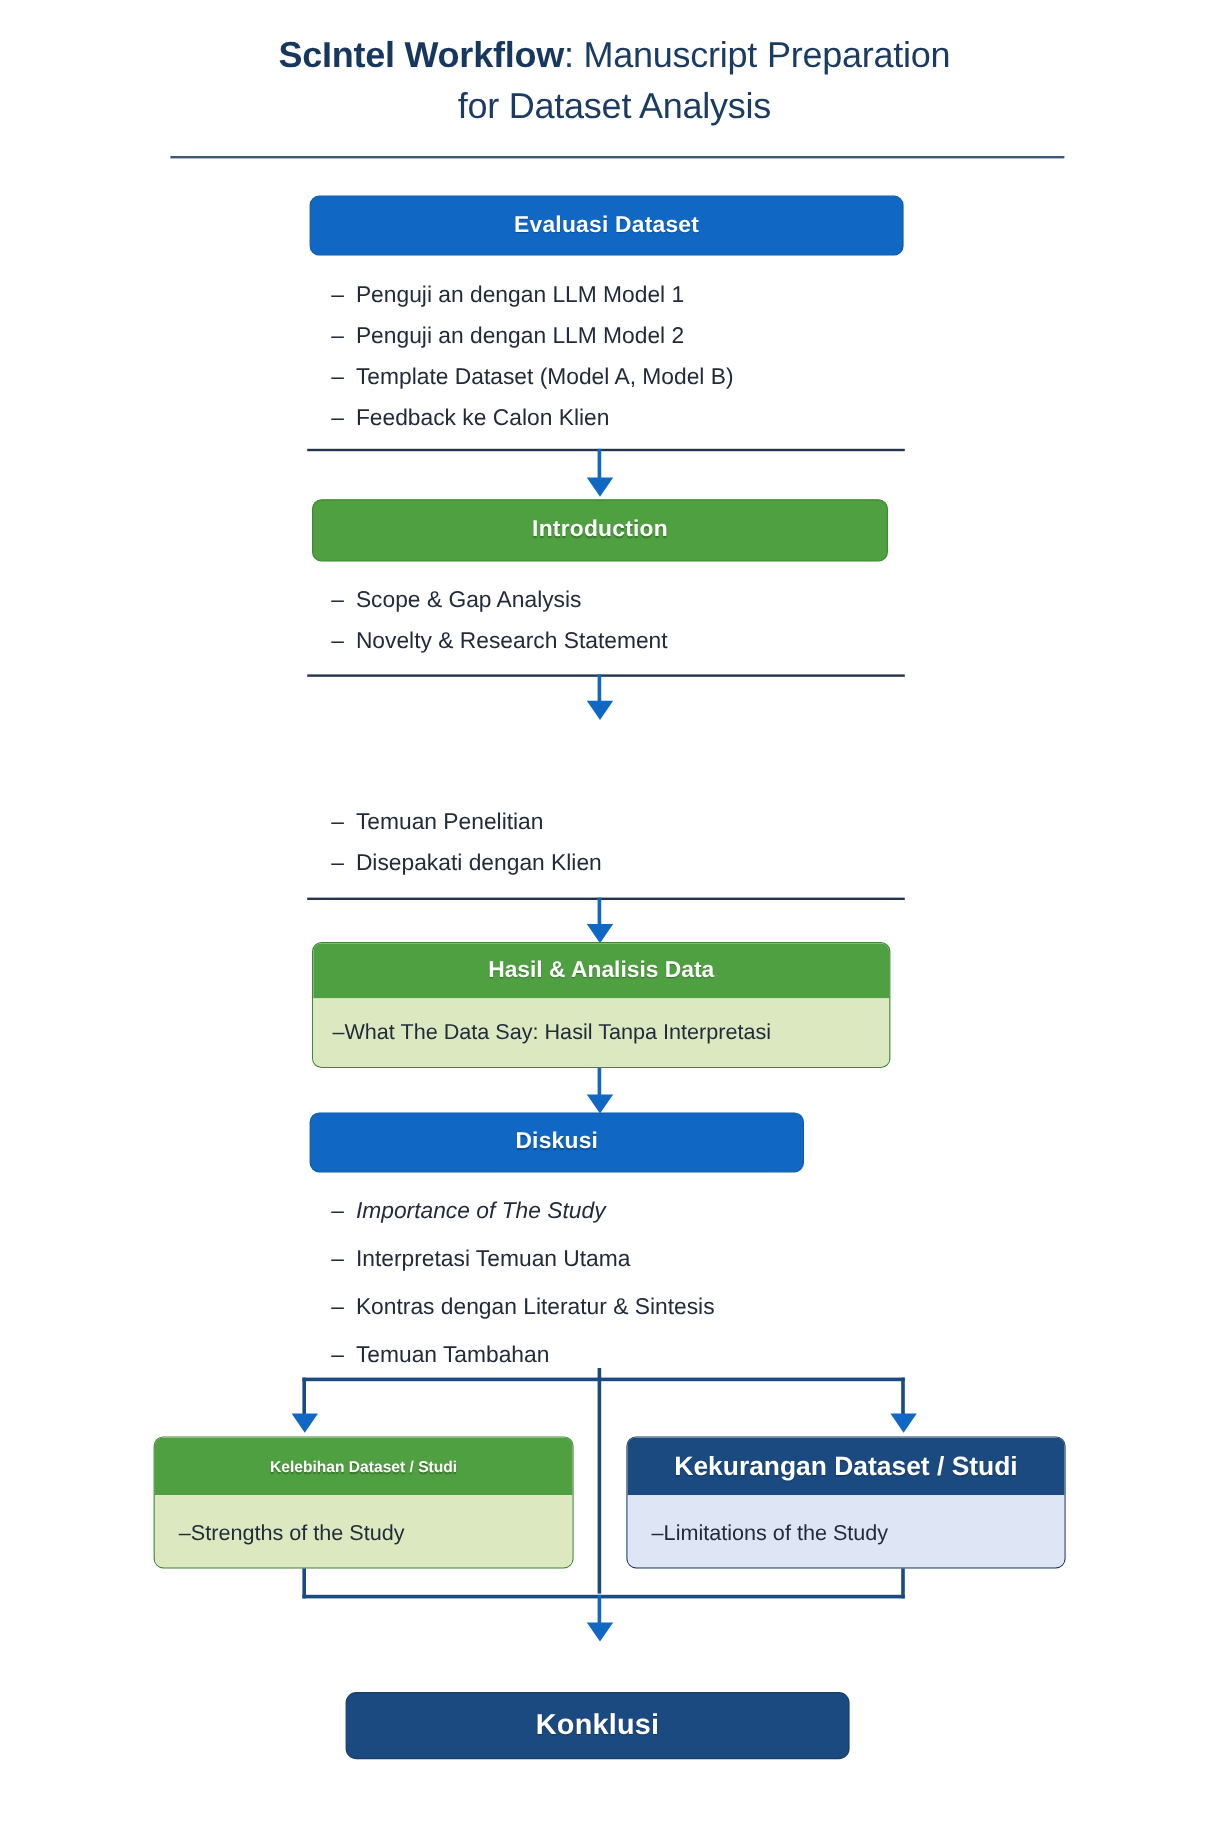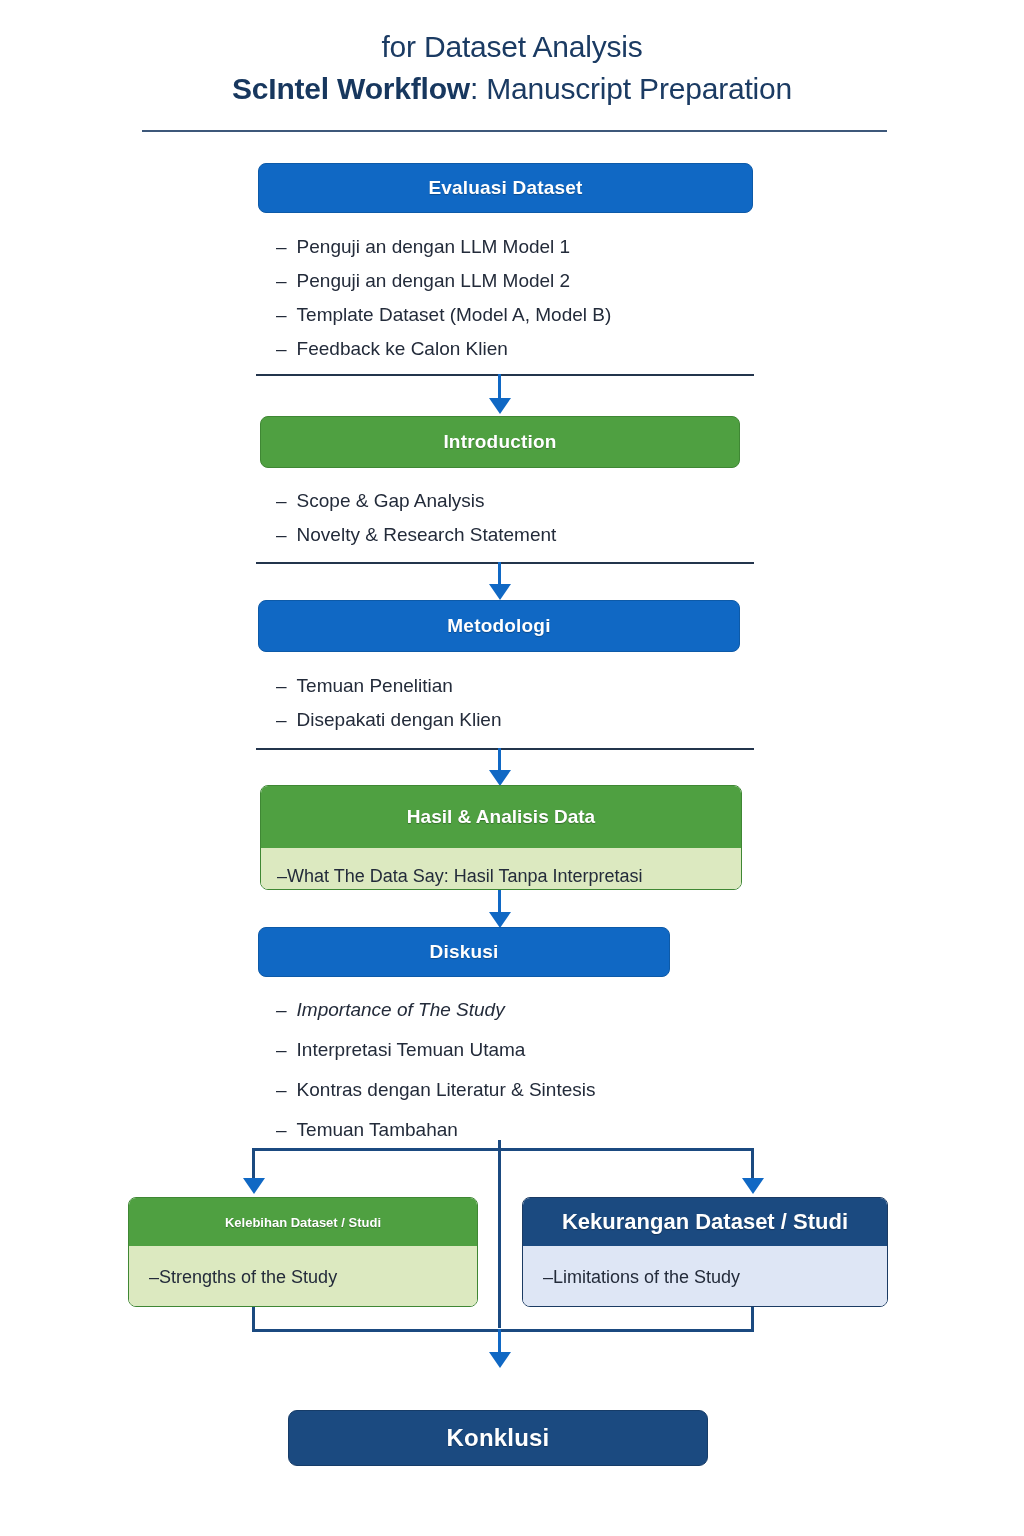--- a/index.html
+++ b/index.html
@@ -80,24 +80,24 @@
   .panel.navy-panel{border:1px solid #1b3b63;}
   .panel.navy-panel .phdr{background:#1b4a80;}
   .panel.navy-panel .pbody{background:#dee6f5;}
 </style>
 </head>
 <body>
 
 <div class="page">
 
   <div class="title-wrap">
-    <div class="title-line">for Dataset Analysis</div>
     <div class="title-line">
       <span class="title-strong">ScIntel Workflow</span><span>: Manuscript Preparation</span>
     </div>
+    <div class="title-line">for Dataset Analysis</div>
   </div>
   <div class="title-rule"></div>
 
   <div class="hdr blue" style="left:258px;top:163px;width:495px;height:50px;font-size:19px;">Evaluasi Dataset</div>
 
   <div class="bullets" style="left:276px;top:230px;width:500px;">
     <div class="bullet" style="font-size:19px;line-height:34px;">
       <span class="dash">–</span>
       <span>Penguji an dengan LLM Model 1</span>
     </div>
@@ -129,39 +129,38 @@
     <div class="bullet" style="font-size:19px;line-height:34px;">
       <span class="dash">–</span>
       <span>Novelty &amp; Research Statement</span>
     </div>
   </div>
 
   <div class="srule" style="left:256px;top:562px;width:498px;"></div>
   <div class="vline" style="left:498px;top:562px;height:26px;"></div>
   <div class="arrowhead" style="left:489px;top:584px;"></div>
 
-  <div class="hdr blue" style="left:258px;top:600px;width:482px;height:52px;font-size:19px;">Metodologi</div>
 
   <div class="bullets" style="left:276px;top:669px;width:500px;">
     <div class="bullet" style="font-size:19px;line-height:34px;">
       <span class="dash">–</span>
       <span>Temuan Penelitian</span>
     </div>
     <div class="bullet" style="font-size:19px;line-height:34px;">
       <span class="dash">–</span>
       <span>Disepakati dengan Klien</span>
     </div>
   </div>
 
   <div class="srule" style="left:256px;top:748px;width:498px;"></div>
   <div class="vline" style="left:498px;top:748px;height:26px;"></div>
   <div class="arrowhead" style="left:489px;top:770px;"></div>
 
   <div class="panel green-panel" style="left:260px;top:785px;width:482px;height:105px;">
-    <div class="phdr" style="height:62px;font-size:19px;">Hasil &amp; Analisis Data</div>
+    <div class="phdr" style="height:46px;font-size:19px;">Hasil &amp; Analisis Data</div>
     <div class="pbody" style="height:57px;padding-left:16px;font-size:18px;">
       <span class="dash">–</span>
       <span>What The Data Say: Hasil Tanpa Interpretasi</span>
     </div>
   </div>
 
   <div class="vline" style="left:498px;top:890px;height:26px;"></div>
   <div class="arrowhead" style="left:489px;top:912px;"></div>
 
   <div class="hdr blue" style="left:258px;top:927px;width:412px;height:50px;font-size:19px;">Diskusi</div>

